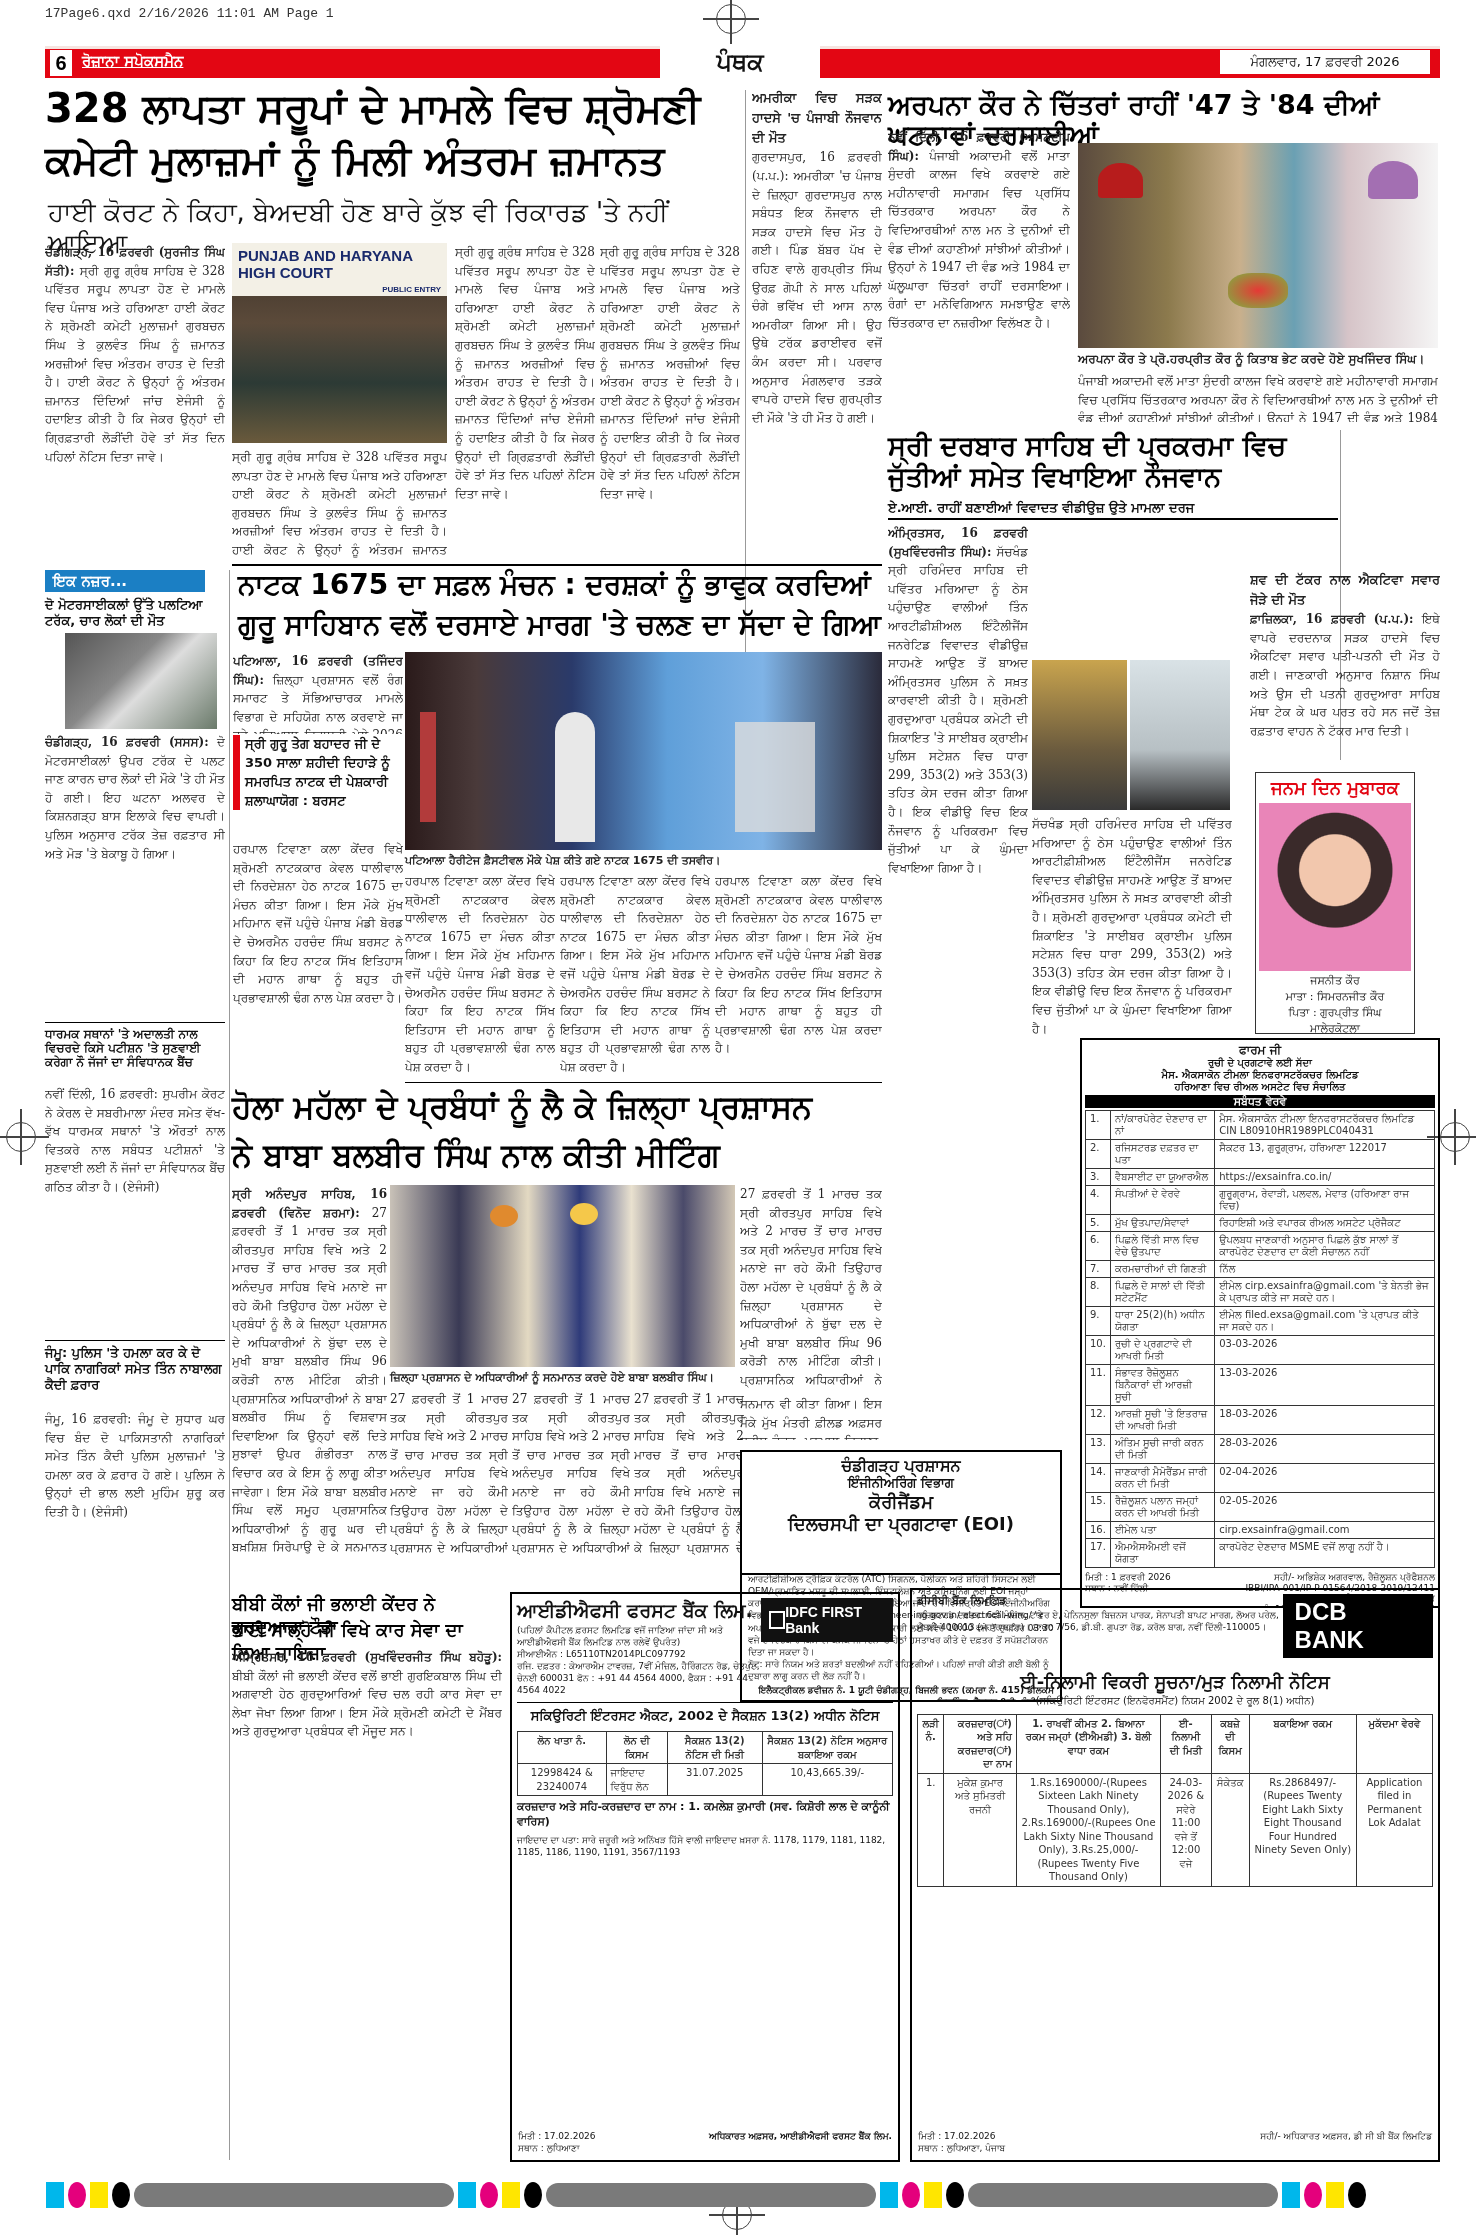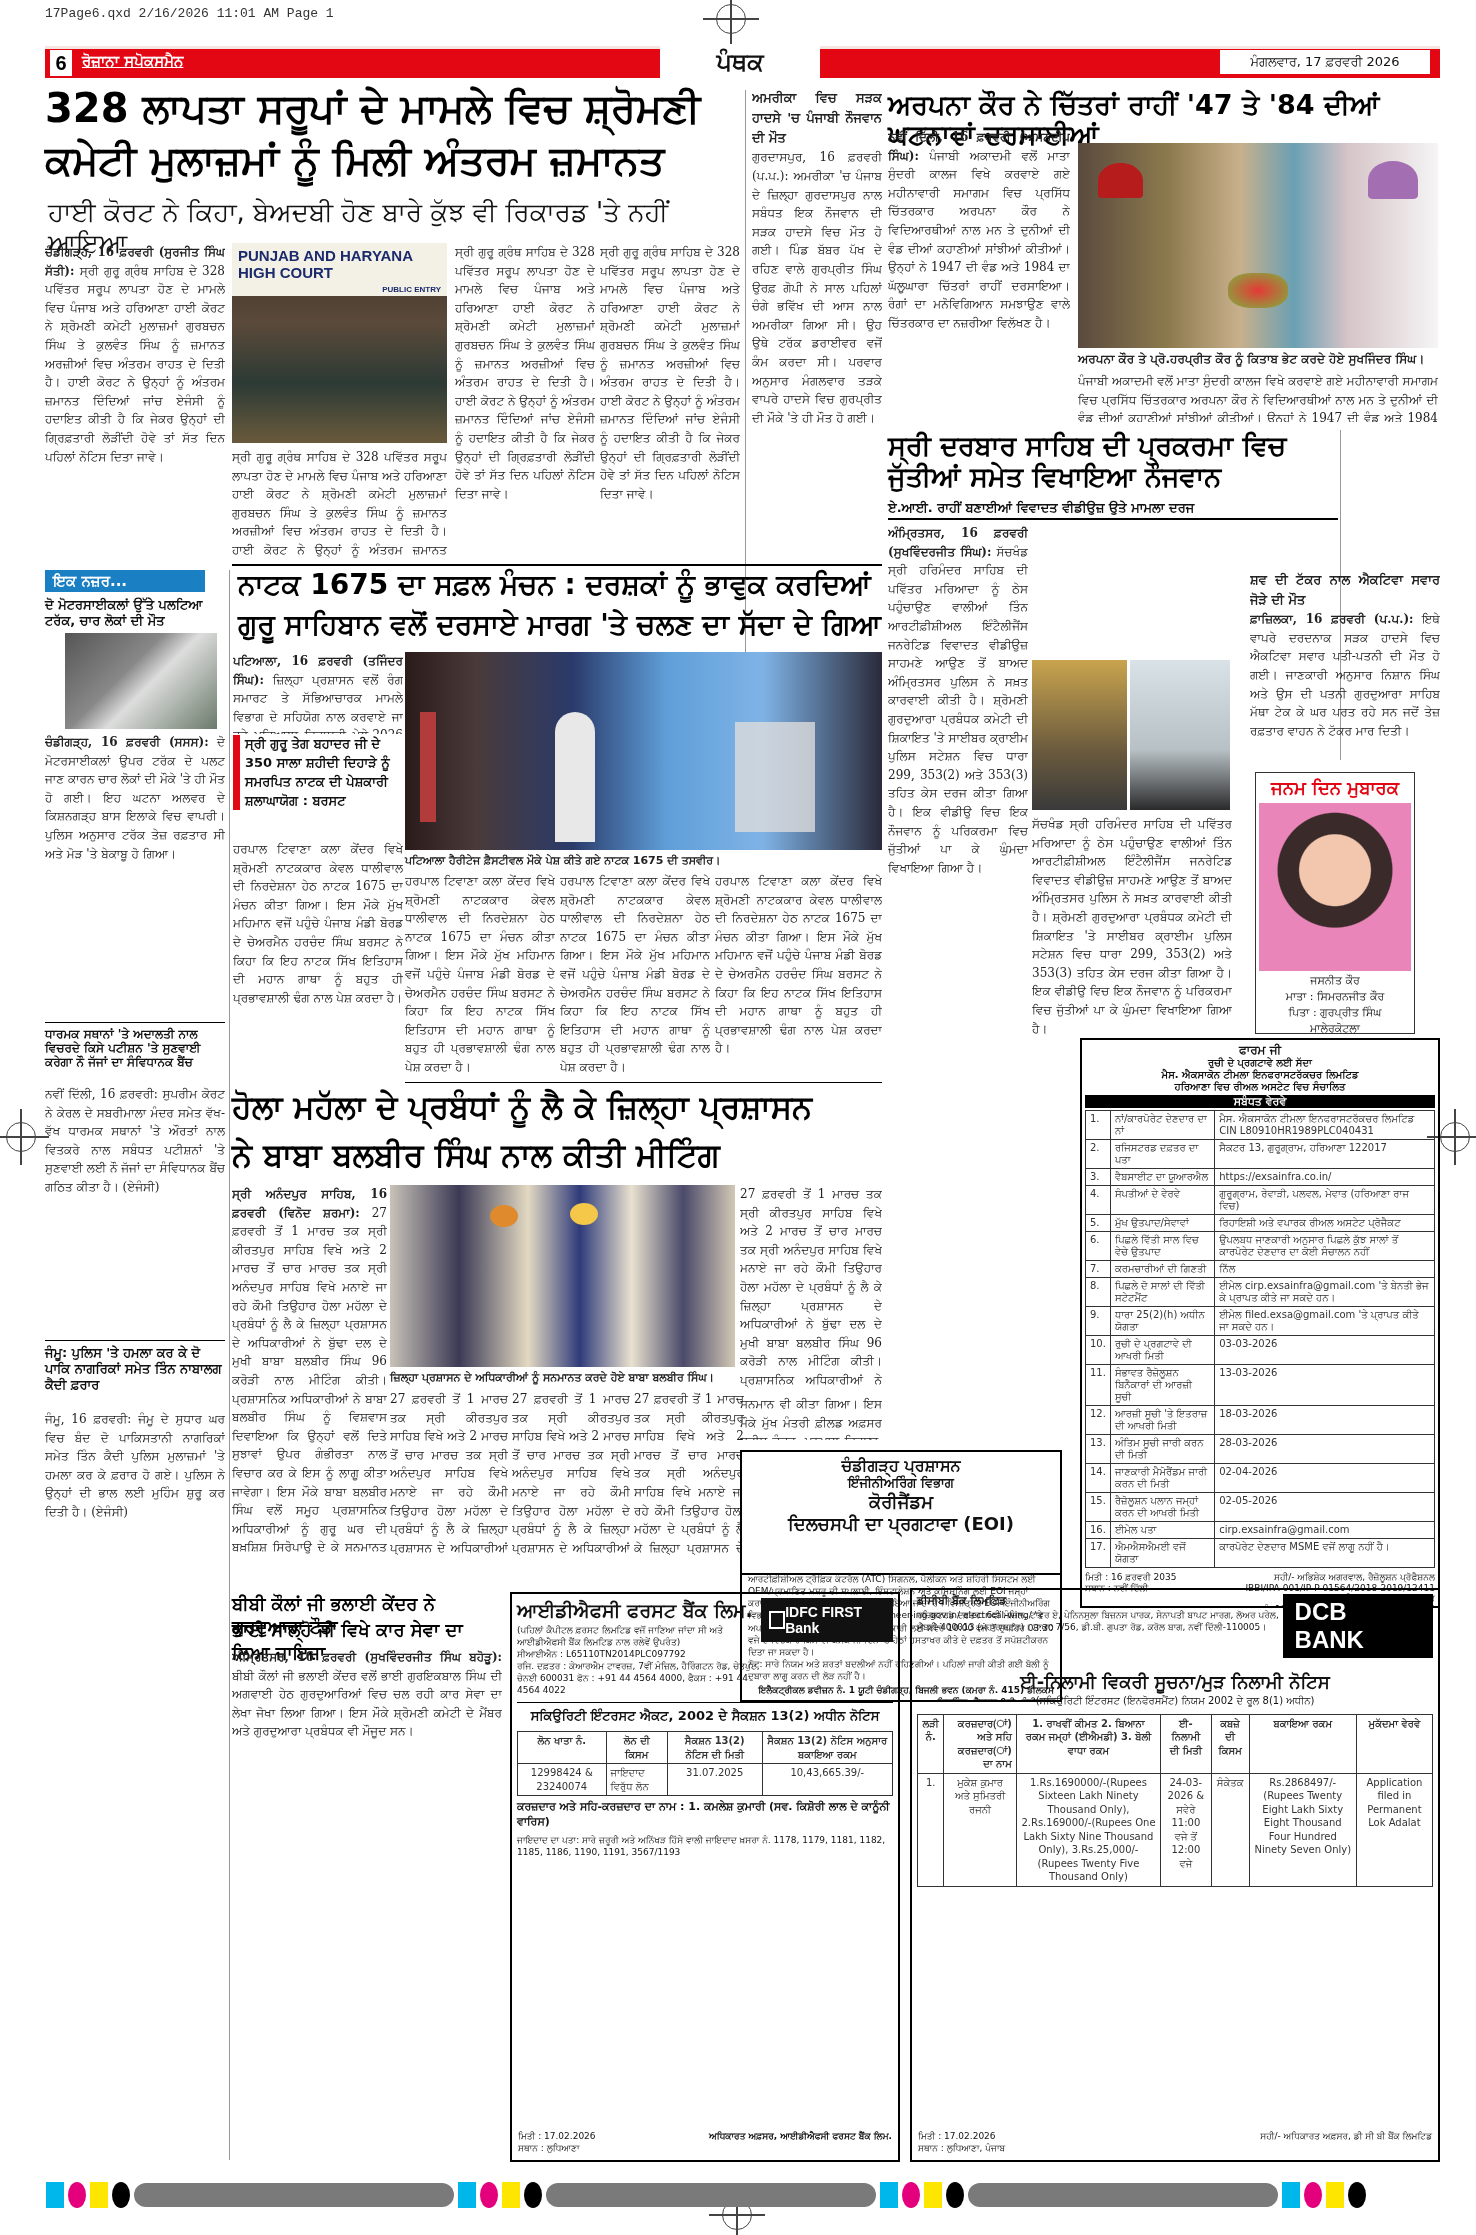--- a/index.html
+++ b/index.html
@@ -262,21 +262,21 @@
         </tr>
         <tr>
           <td>17.</td>
           <td>ਐਮਐਸਐਮਈ ਵਜੋਂ ਯੋਗਤਾ</td>
           <td>ਕਾਰਪੋਰੇਟ ਦੇਣਦਾਰ MSME ਵਜੋਂ ਲਾਗੂ ਨਹੀਂ ਹੈ।</td>
         </tr>
       </tbody>
   </table>
   <div style="display:flex;justify-content:space-between;margin-top:4px">
     <div>
-      <div>ਮਿਤੀ : 16 ਫ਼ਰਵਰੀ 2035</div>
+      <div>ਮਿਤੀ : 1 ਫ਼ਰਵਰੀ 2026</div>
       <div>ਸਥਾਨ : ਨਵੀਂ ਦਿੱਲੀ</div>
     </div>
     <div style="text-align:right">
       <div>ਸਹੀ/- ਅਭਿਸ਼ੇਕ ਅਗਰਵਾਲ, ਰੈਜ਼ੋਲੂਸ਼ਨ ਪ੍ਰੋਫੈਸ਼ਨਲ</div>
       <div>IBBI/IPA-001/IP-P-01564/2018-2019/12411</div>
       <div>AFA ਵੈਧਤਾ 31.12.2026 ਤਕ</div>
       <div>ਪਤਾ : ਪਲਾਟ ਨੰ. 18, ਲੋਕਲ ਸ਼ਾਪਿੰਗ ਸੈਂਟਰ, ਨਵੀਂ ਦਿੱਲੀ-110048</div>
     </div>
   </div>
 </div>

